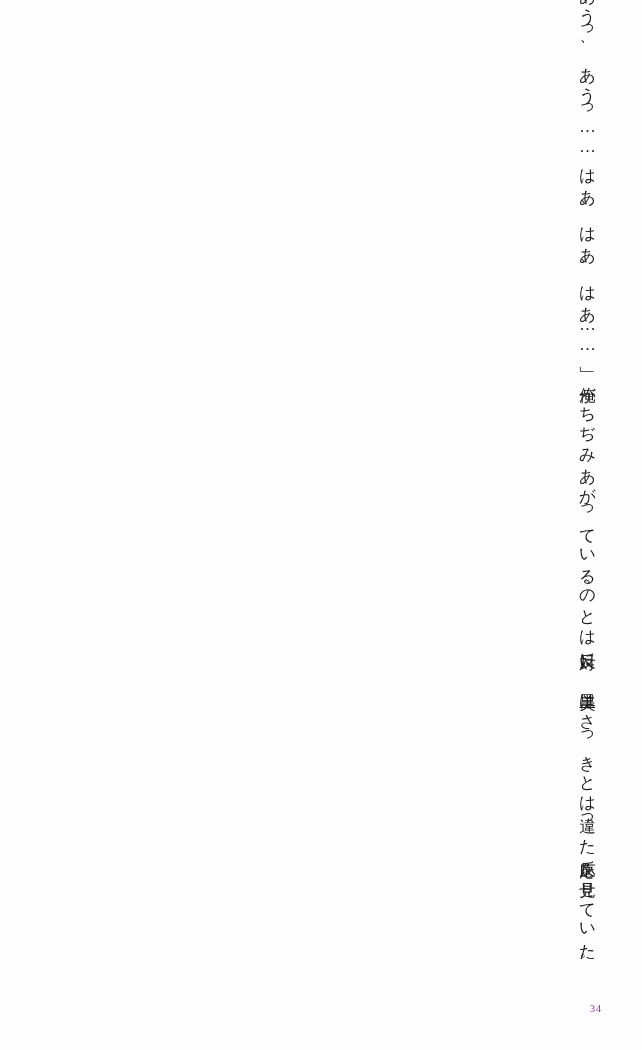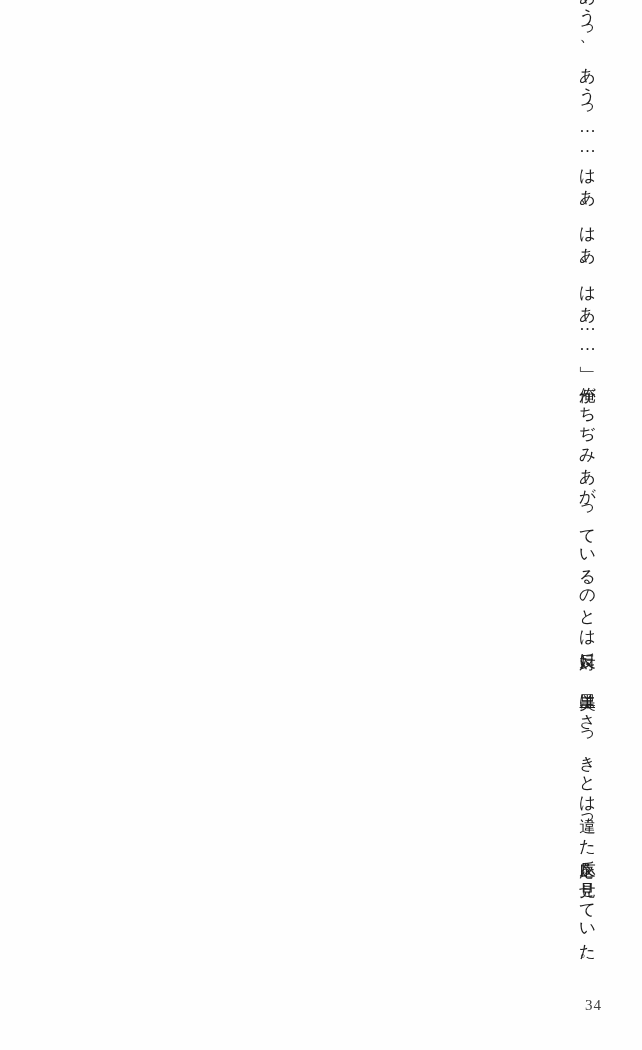--- a/index.html
+++ b/index.html
@@ -47,23 +47,23 @@
     font-family: "Liberation Serif", "DejaVu Serif", serif;
     color: #1c1c1c;
   }
   .line.indent {
     padding-top: 17px;
   }
   .page-number {
     position: absolute;
     right: 40px;
     bottom: 36px;
-    font-size: 15px;
+    font-size: 10px;
     letter-spacing: 1px;
-    color: #404040;
+    color: #a21caf;
     font-family: "Liberation Serif", "DejaVu Serif", serif;
   }
 </style>
 </head>
 <body>
 
 <div class="page">
 
   <div class="text-block">
     <div class="line indent">俺がちぢみあがっているのとは反対に、美里はさっきとは違った反応を見せていた。</div>

